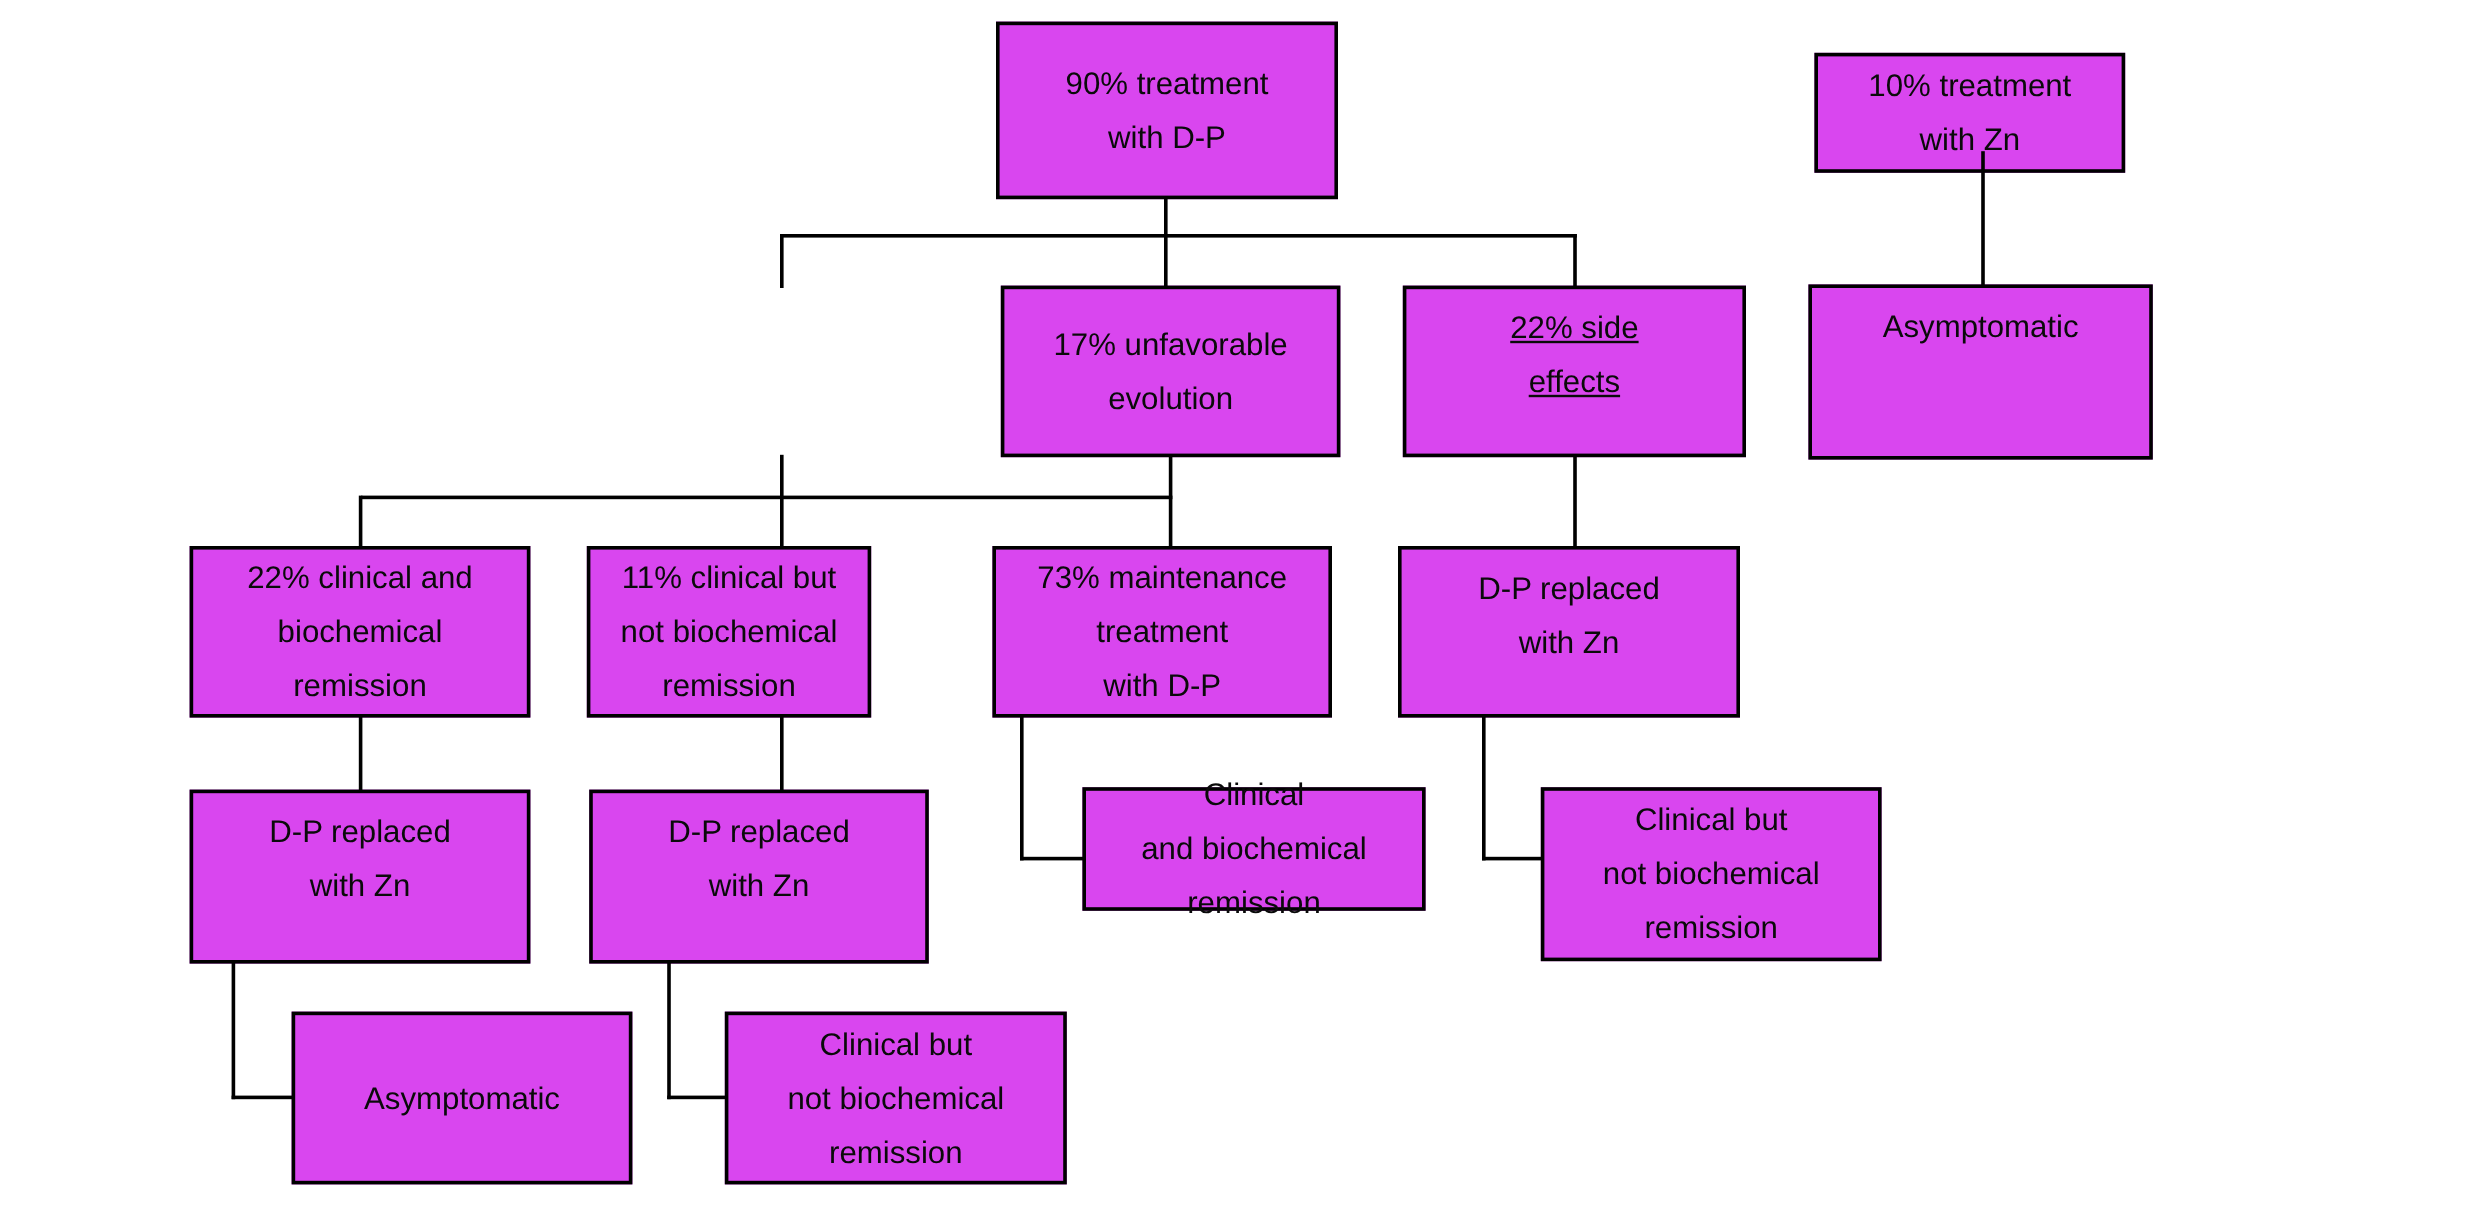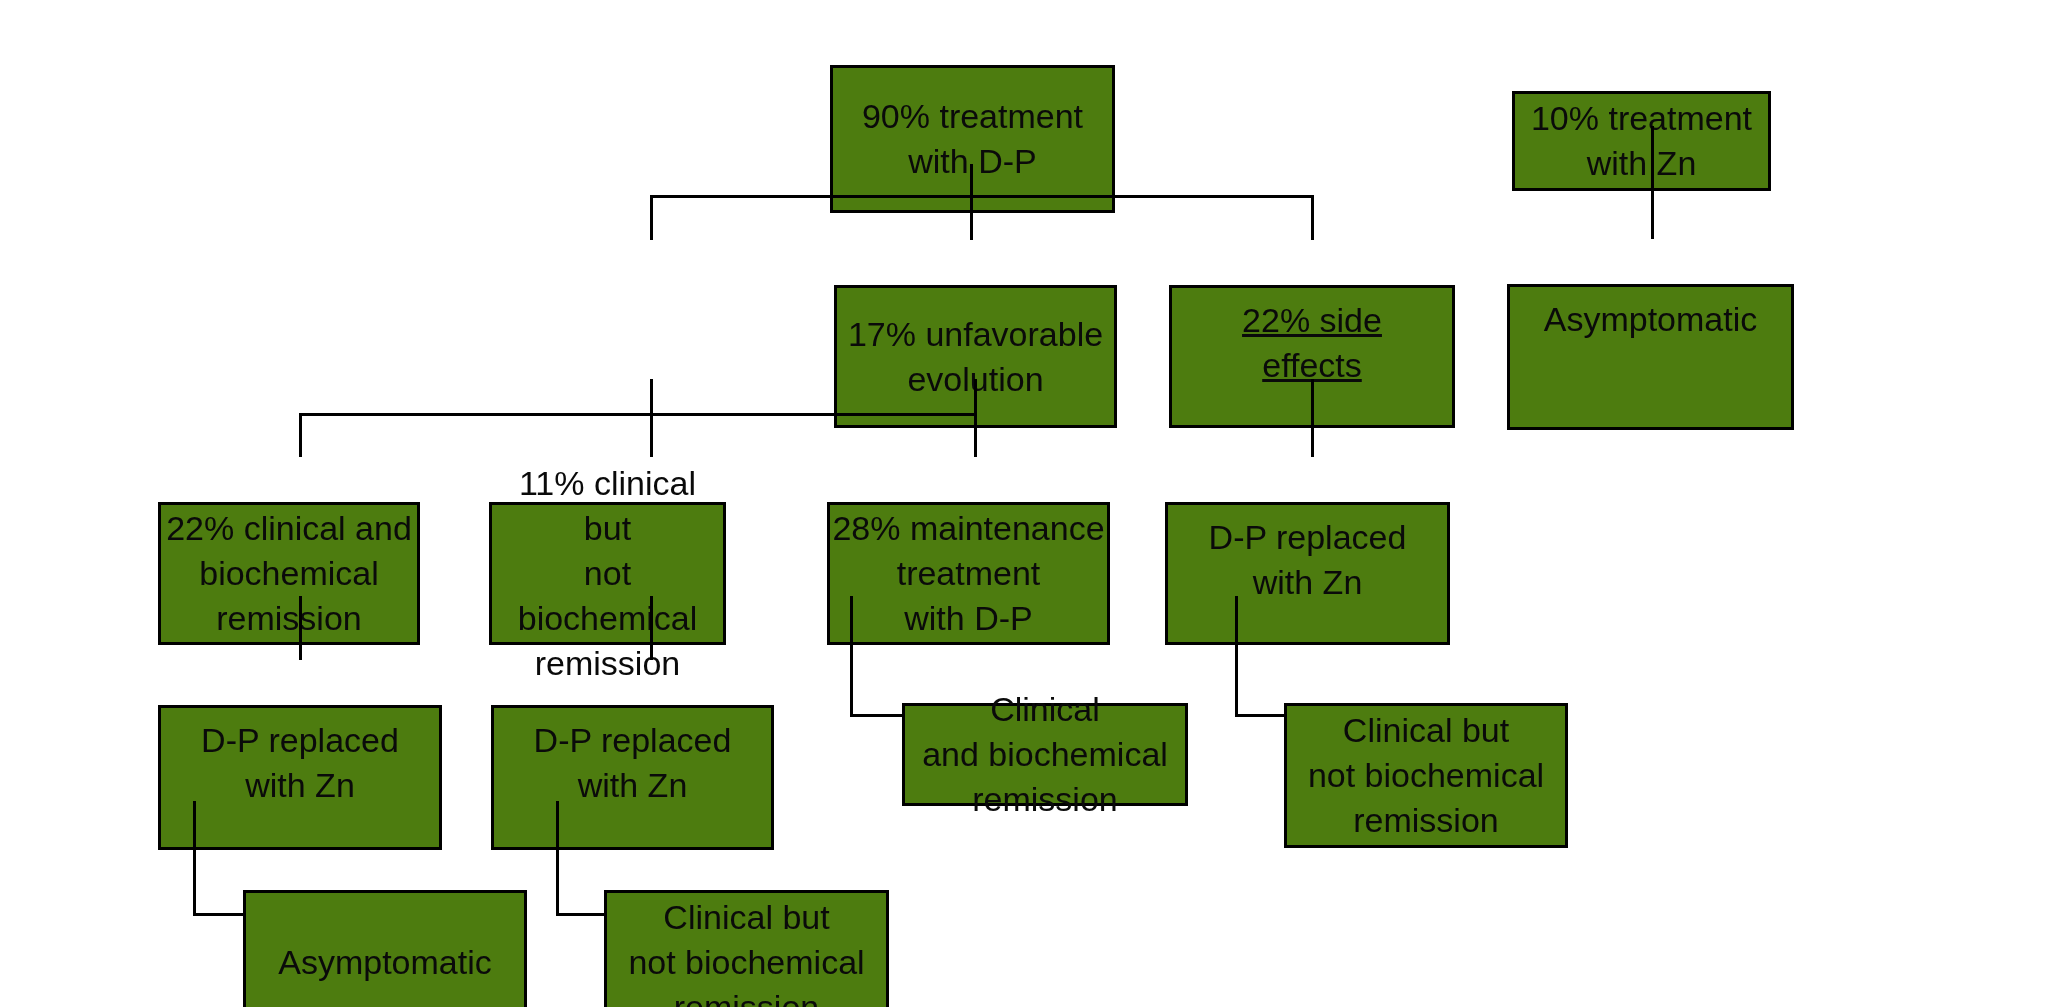--- a/index.html
+++ b/index.html
@@ -9,29 +9,28 @@
     height:1007px;
     background:#ffffff;
     font-family:"Liberation Sans","DejaVu Sans",sans-serif;
     color:#0a0a0a;
     overflow:hidden;
   }
   .node{
     position:absolute;
     box-sizing:border-box;
     border:3px solid #000000;
-    background:#4d7c0f;
+    background:#d946ef;
     display:flex;
     justify-content:center;
     align-items:center;
     text-align:center;
     white-space:pre-line;
-    font-size:34px;
+    font-size:26px;
     line-height:45px;
-    margin-top:47px;
   }
   .node.vtop{
     align-items:flex-start;
     padding-top:10px;
   }
   .line{
     position:absolute;
     background:#000000;
   }
 </style>
@@ -44,27 +43,27 @@
 with D-P</div>
   <div class="node" style="left:1512px; top:44px; width:259px; height:100px;">10% treatment
 with Zn</div>
 
   <div class="node" style="left:834px; top:238px;  width:283px; height:143px;">17% unfavorable
 evolution</div>
   <div class="node vtop" style="left:1169px; top:238px; width:286px; height:143px;text-decoration:underline;">22% side
 effects</div>
   <div class="node vtop" style="left:1507px; top:237px; width:287px; height:146px;">Asymptomatic</div>
 
-  <div class="node" style="left:158px; top:455px;  width:262px; height:143px;">22% clinical and
+  <div class="node" style="left:158px; top:455px;  width:284px; height:143px;">22% clinical and
 biochemical
 remission</div>
   <div class="node" style="left:489px; top:455px;  width:237px; height:143px;">11% clinical but
 not biochemical
 remission</div>
-  <div class="node" style="left:827px; top:455px;  width:283px; height:143px;">28% maintenance
+  <div class="node" style="left:827px; top:455px;  width:283px; height:143px;">73% maintenance
 treatment
 with D-P</div>
   <div class="node vtop" style="left:1165px; top:455px; width:285px; height:143px;">D-P replaced
 with Zn</div>
 
   <div class="node vtop" style="left:158px; top:658px; width:284px; height:145px;">D-P replaced
 with Zn</div>
   <div class="node vtop" style="left:491px; top:658px; width:283px; height:145px;">D-P replaced
 with Zn</div>
   <div class="node" style="left:902px; top:656px;  width:286px; height:103px;">Clinical

